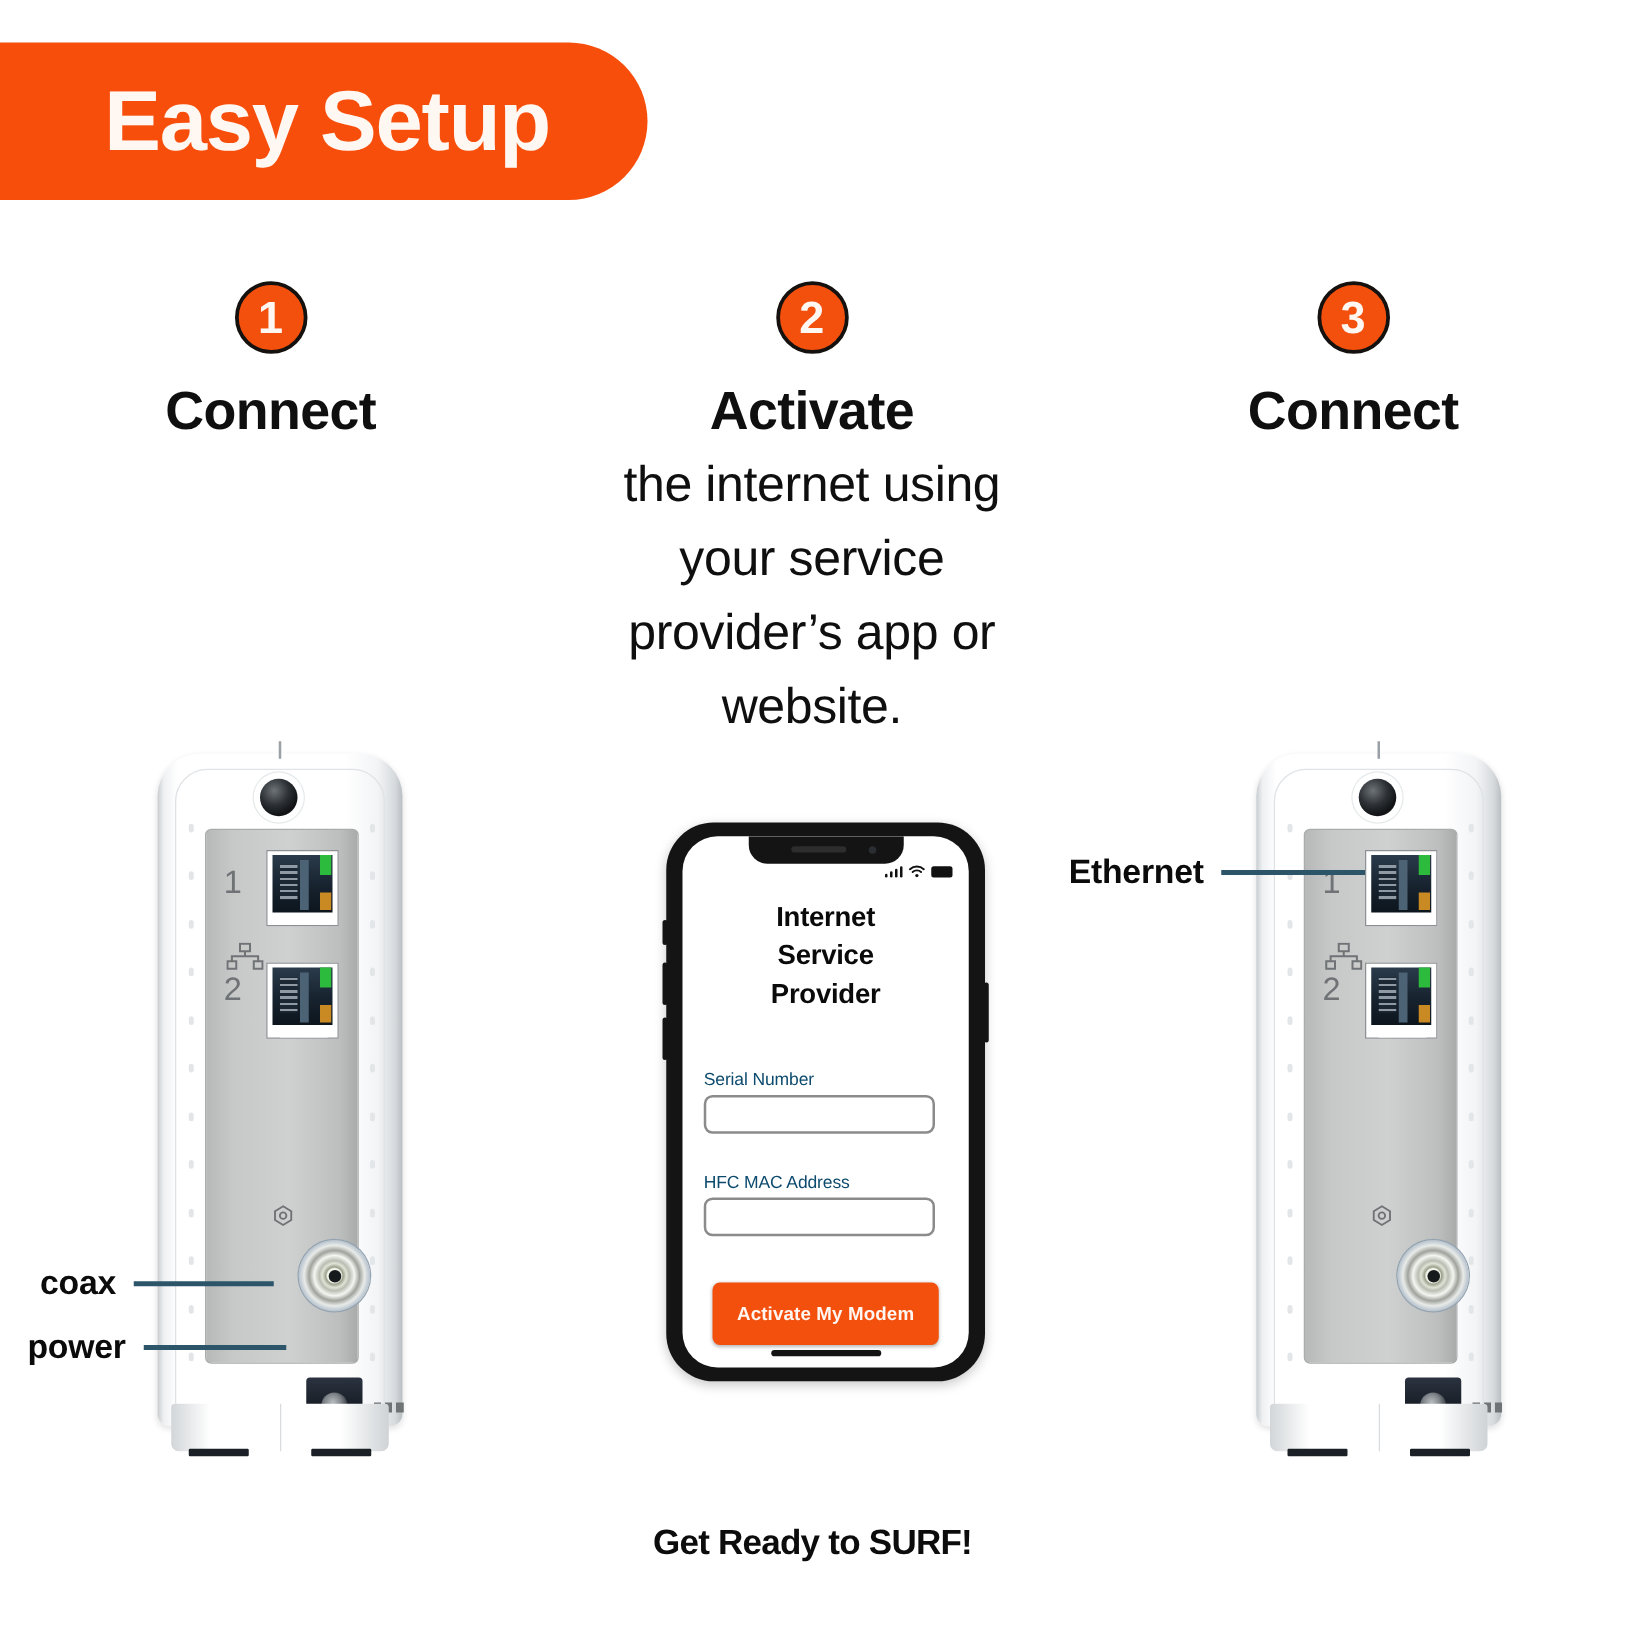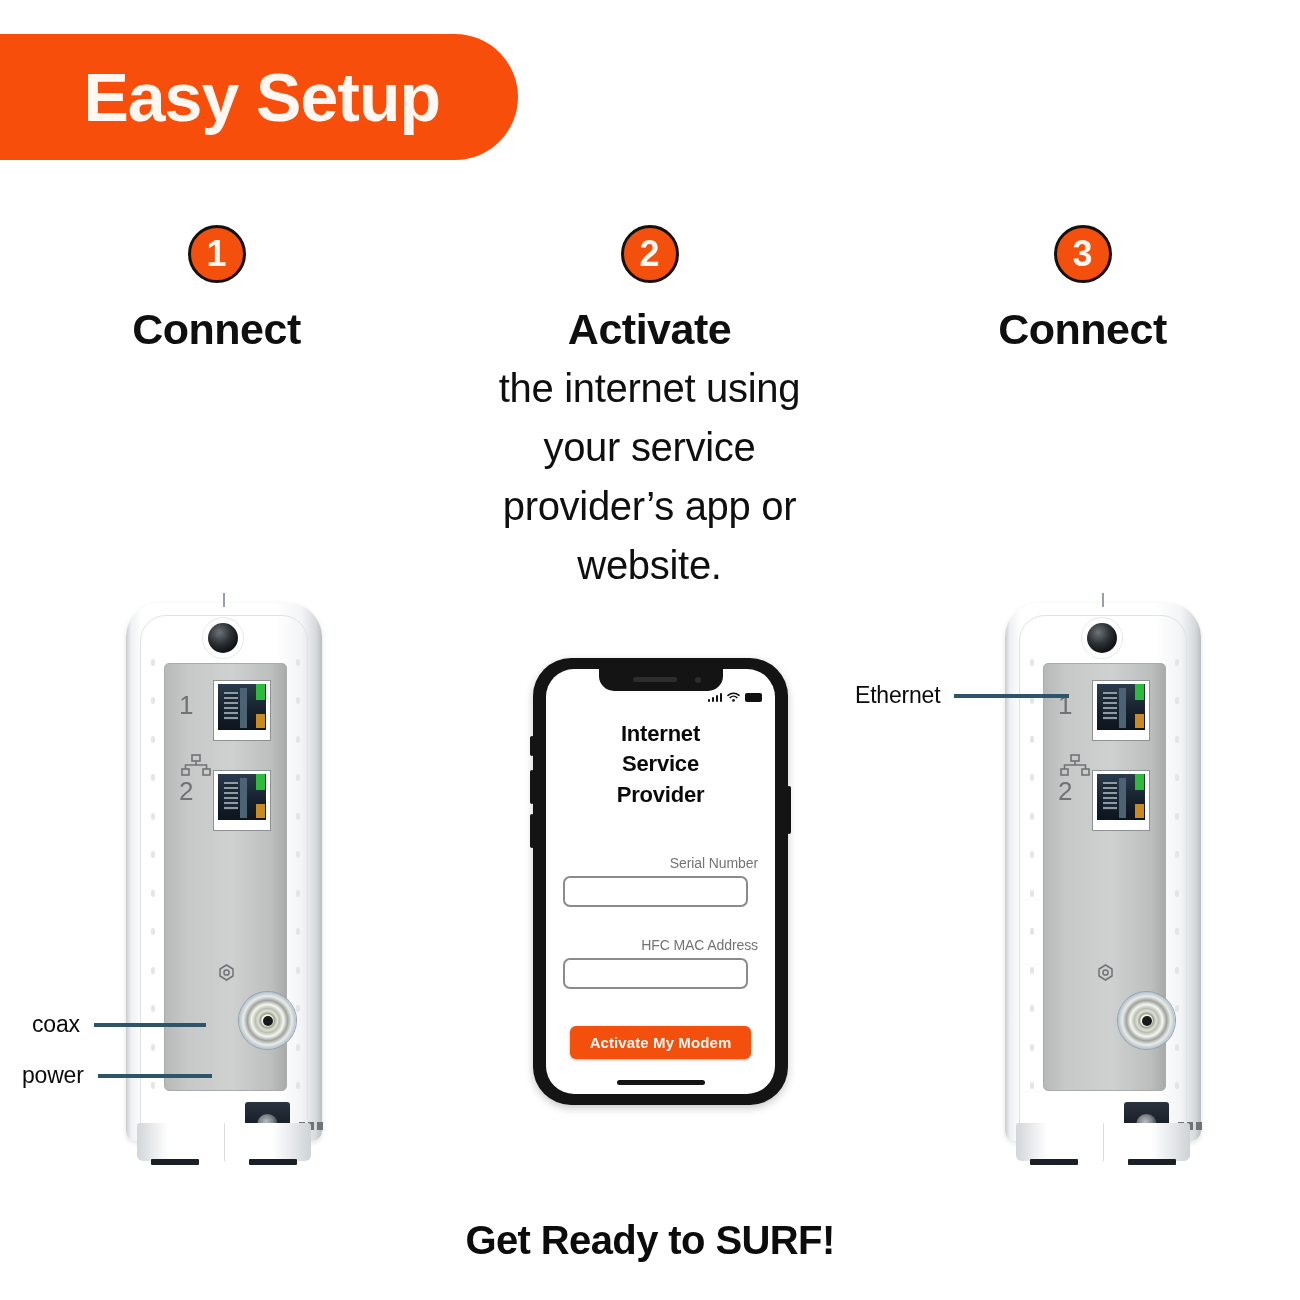--- a/index.html
+++ b/index.html
@@ -88,22 +88,22 @@
   }
 
   
   .callout {
     position: absolute;
     display: flex;
     align-items: center;
     white-space: nowrap;
   }
   .callout-text {
-    font-size: 23px;
-    font-weight: normal;
+    font-size: 27px;
+    font-weight: bold;
     color: #0b0b0b;
     letter-spacing: -0.2px;
   }
   .leader {
     height: 4px;
     background: #2C5569;
   }
   .callout.left-label .leader { margin-left: 14px; }
 
   #callout-coax { left: 32px;  top: 1011px; }
@@ -374,37 +374,36 @@
     font-weight: bold;
     line-height: 1.38;
     color: #0a0a0a;
     letter-spacing: -0.2px;
   }
   .field { position: absolute; left: 17px; right: 17px; }
   .field.f-serial { top: 186px; }
   .field.f-mac    { top: 268px; }
   .field-label {
     font-size: 14px;
-    color: #737373;
+    color: #0c4a6e;
     margin-bottom: 5px;
     letter-spacing: -0.1px;
-    text-align: right;
   }
   .field-input {
     height: 31px;
     border: 2px solid #8b8b8b;
     border-radius: 7px;
     background: #fff;
     box-sizing: border-box;
   }
   .activate-btn {
     position: absolute;
     left: 24px; right: 24px;
     top: 357px;
-    height: 33px;
+    height: 50px;
     background: #F3500D;
     border-radius: 6px;
     border: 0;
     color: #FFF6F1;
     font-family: "Liberation Sans", sans-serif;
     font-size: 15px;
     font-weight: bold;
     letter-spacing: 0.1px;
     cursor: pointer;
     box-shadow: 0 1px 3px rgba(0,0,0,0.28);
@@ -427,21 +426,21 @@
   .phone-btn.volup { left: -3px; top: 112px; width: 4px; height: 34px; }
   .phone-btn.voldn { left: -3px; top: 156px; width: 4px; height: 34px; }
   .phone-btn.power { right: -3px; top: 128px; width: 4px; height: 48px; }
 
   
   .footer {
     position: absolute;
     left: 0; right: 0;
     top: 1218px;
     text-align: center;
-    font-size: 40px;
+    font-size: 28px;
     font-weight: bold;
     letter-spacing: -0.6px;
     color: #0c0c0c;
   }
 </style>
 </head>
 <body>
 
 <div class="banner">
   <span class="banner-text">Easy Setup</span>

